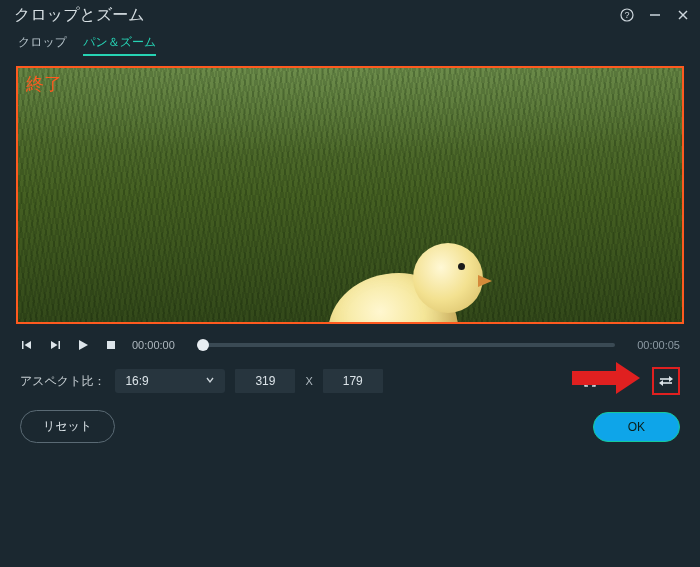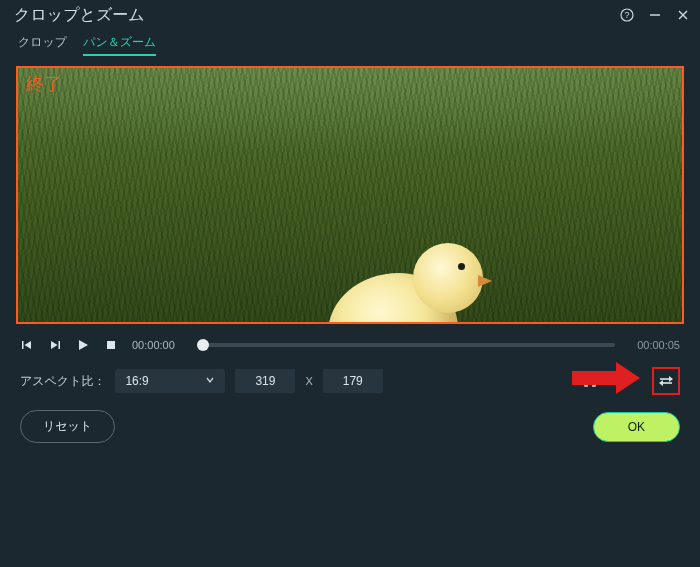--- a/index.html
+++ b/index.html
@@ -51,21 +51,21 @@
   .select { background:#27353e; border-radius:3px; padding:5px 10px; width:110px; display:flex; justify-content:space-between; align-items:center; font-size:12px; color:#dbe3e8;}
   .numbox { background:#27353e; border-radius:1px; padding:5px 0; width:60px; text-align:center; font-size:12px; color:#dbe3e8;}
   .xsep { color:#aeb8bf; font-size:11px; }
   .center-icon { margin-left:auto; width:24px; height:24px; display:flex; align-items:center; justify-content:center; }
   .swap-btn { width:28px; height:28px; border:2px solid #e02020; display:flex; align-items:center; justify-content:center; margin-left:40px; }
   .arrow-annot { position:absolute; right:58px; top:2px; width:70px; height:32px; pointer-events:none; }
   .arrow-annot .shaft { position:absolute; left:0; top:9px; width:46px; height:14px; background:#e02020; }
   .arrow-annot .head { position:absolute; left:44px; top:0; width:0; height:0; border-left:24px solid #e02020; border-top:16px solid transparent; border-bottom:16px solid transparent;}
   .footer { display:flex; align-items:center; padding: 14px 20px; gap:0; }
   .btn { border:1px solid #5a6a74; border-radius:18px; padding:7px 22px; font-size:12px; color:#dbe3e8; background:transparent; cursor:pointer; }
-  .btn.ok { background:#bef264; border-color:#16c99b; color:#0b1f1a; padding:7px 34px;}
+  .btn.ok { background:#0ea5e9; border-color:#16c99b; color:#0b1f1a; padding:7px 34px;}
   .spacer { flex:1; }
 </style>
 </head>
 <body>
 
 <div class="titlebar">
   <div class="title">クロップとズーム</div>
   <div class="controls">
     <div class="ctrl">
       <svg width="14" height="14" viewBox="0 0 14 14">

